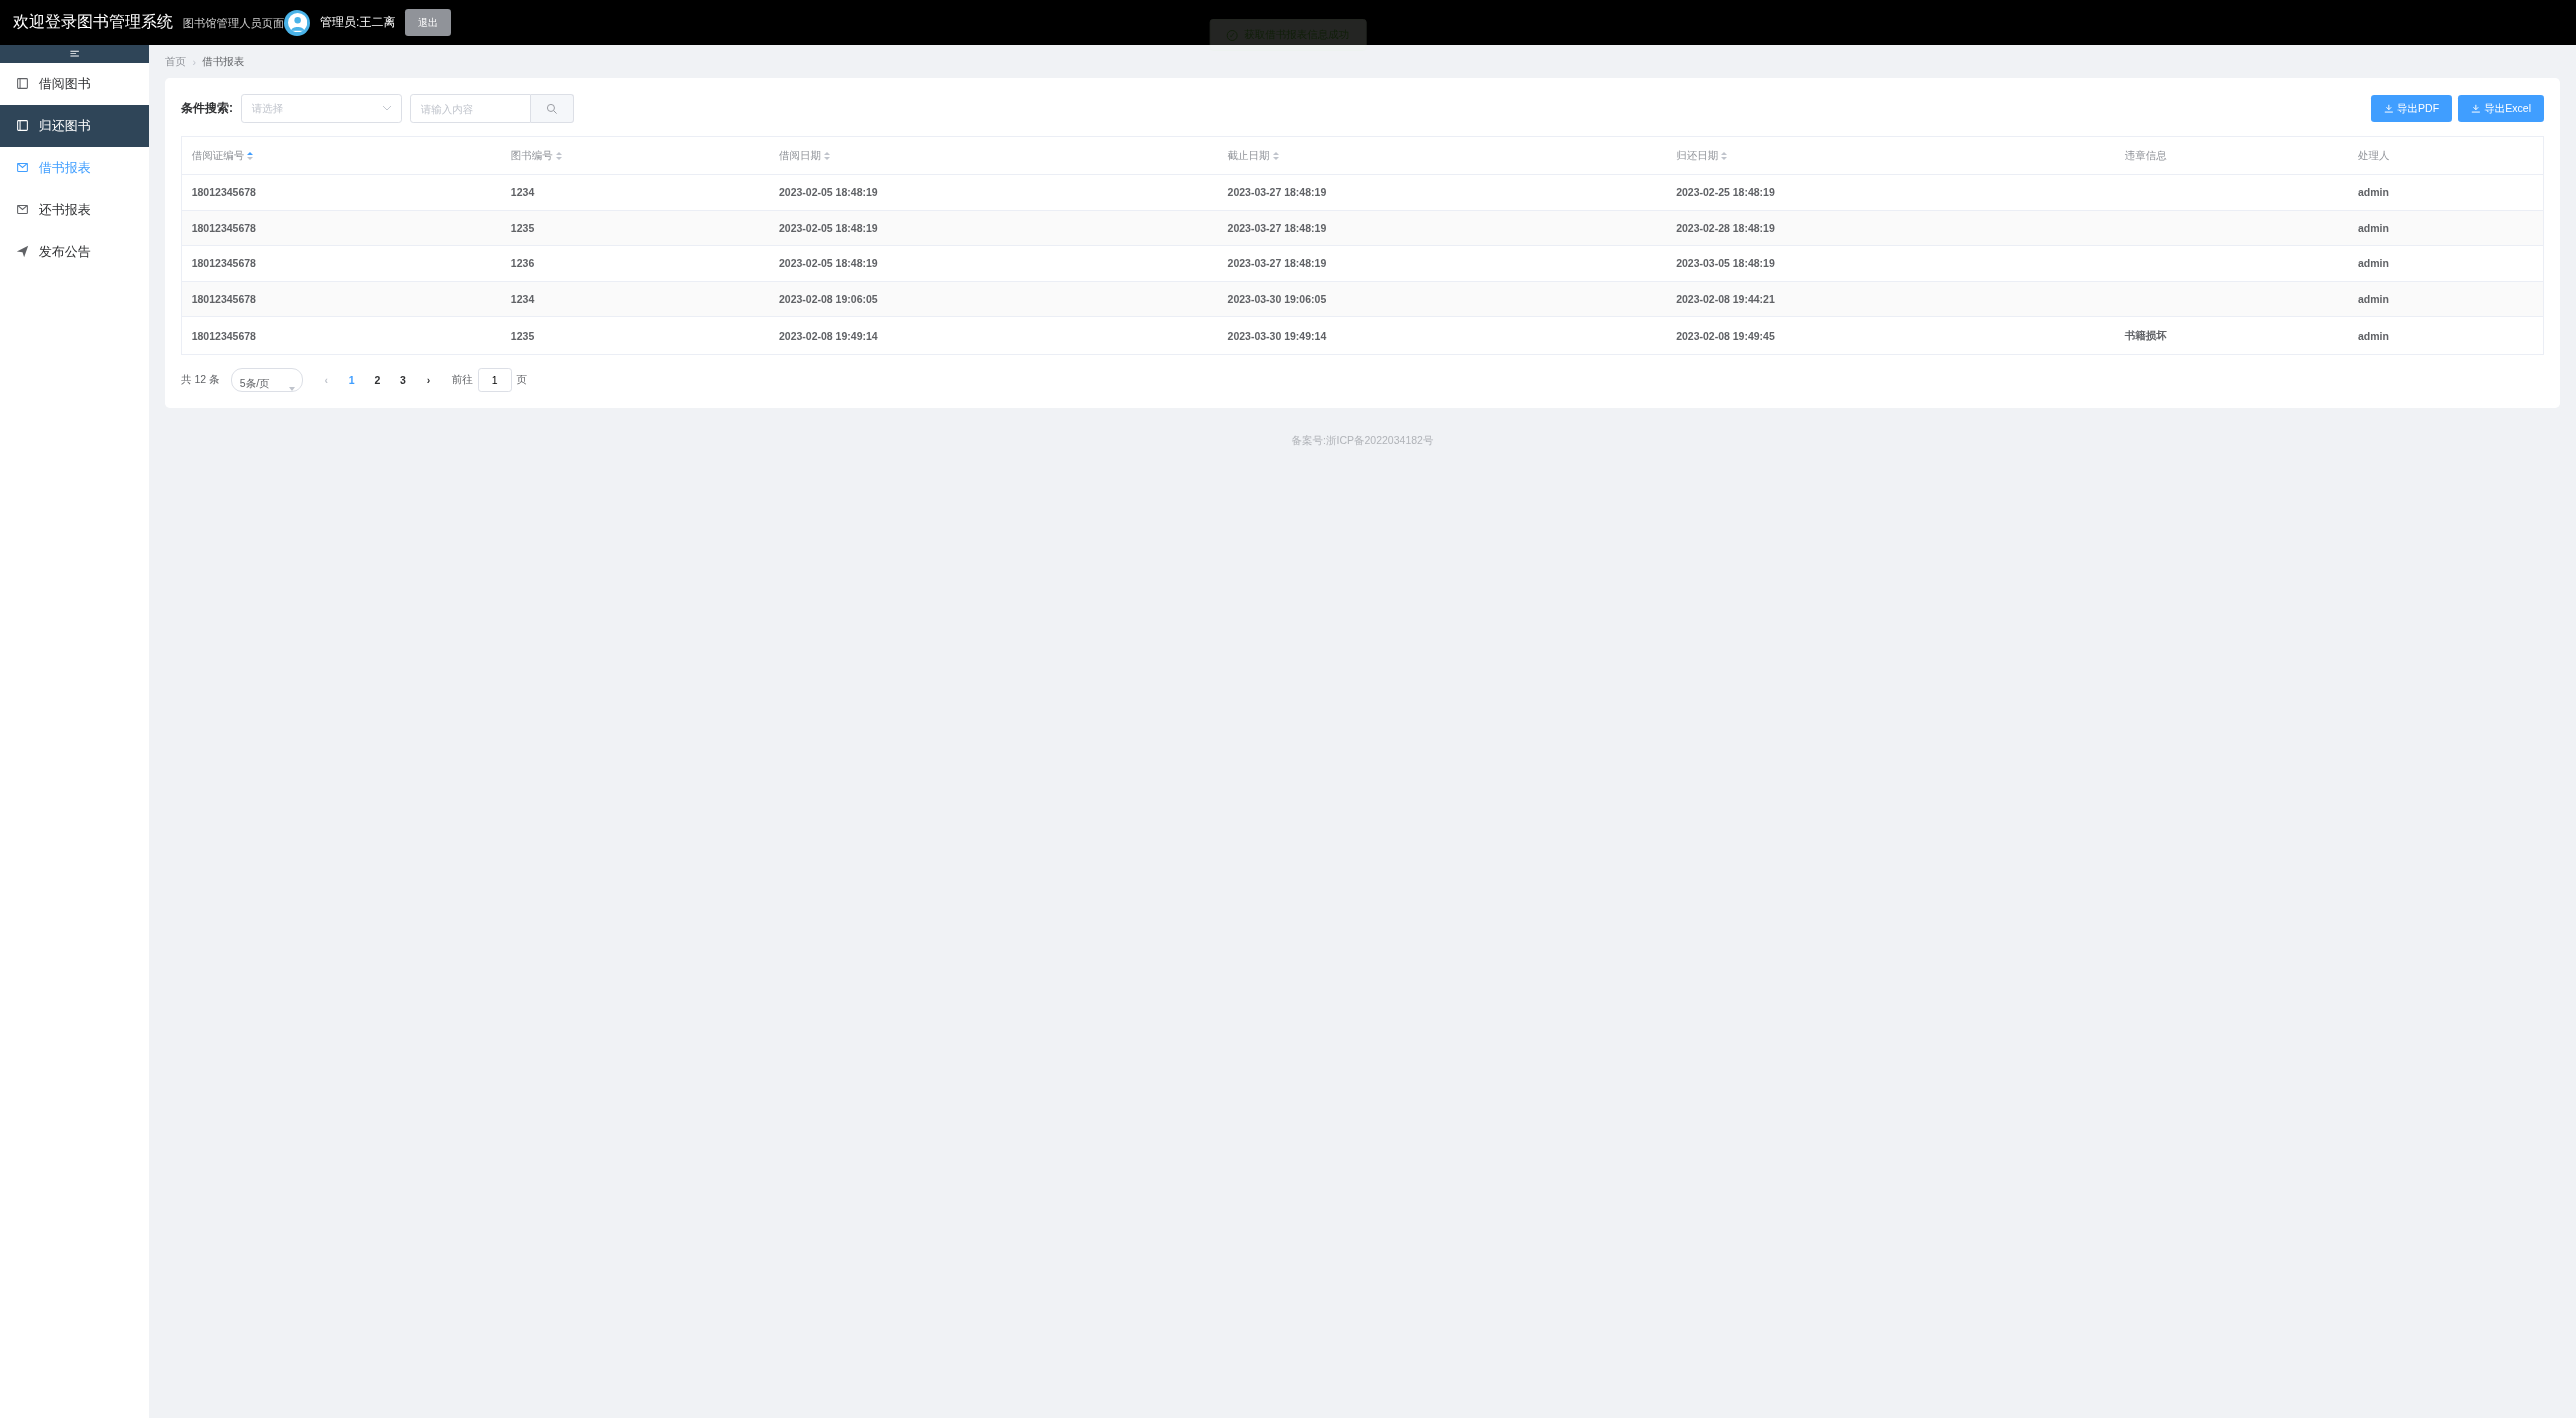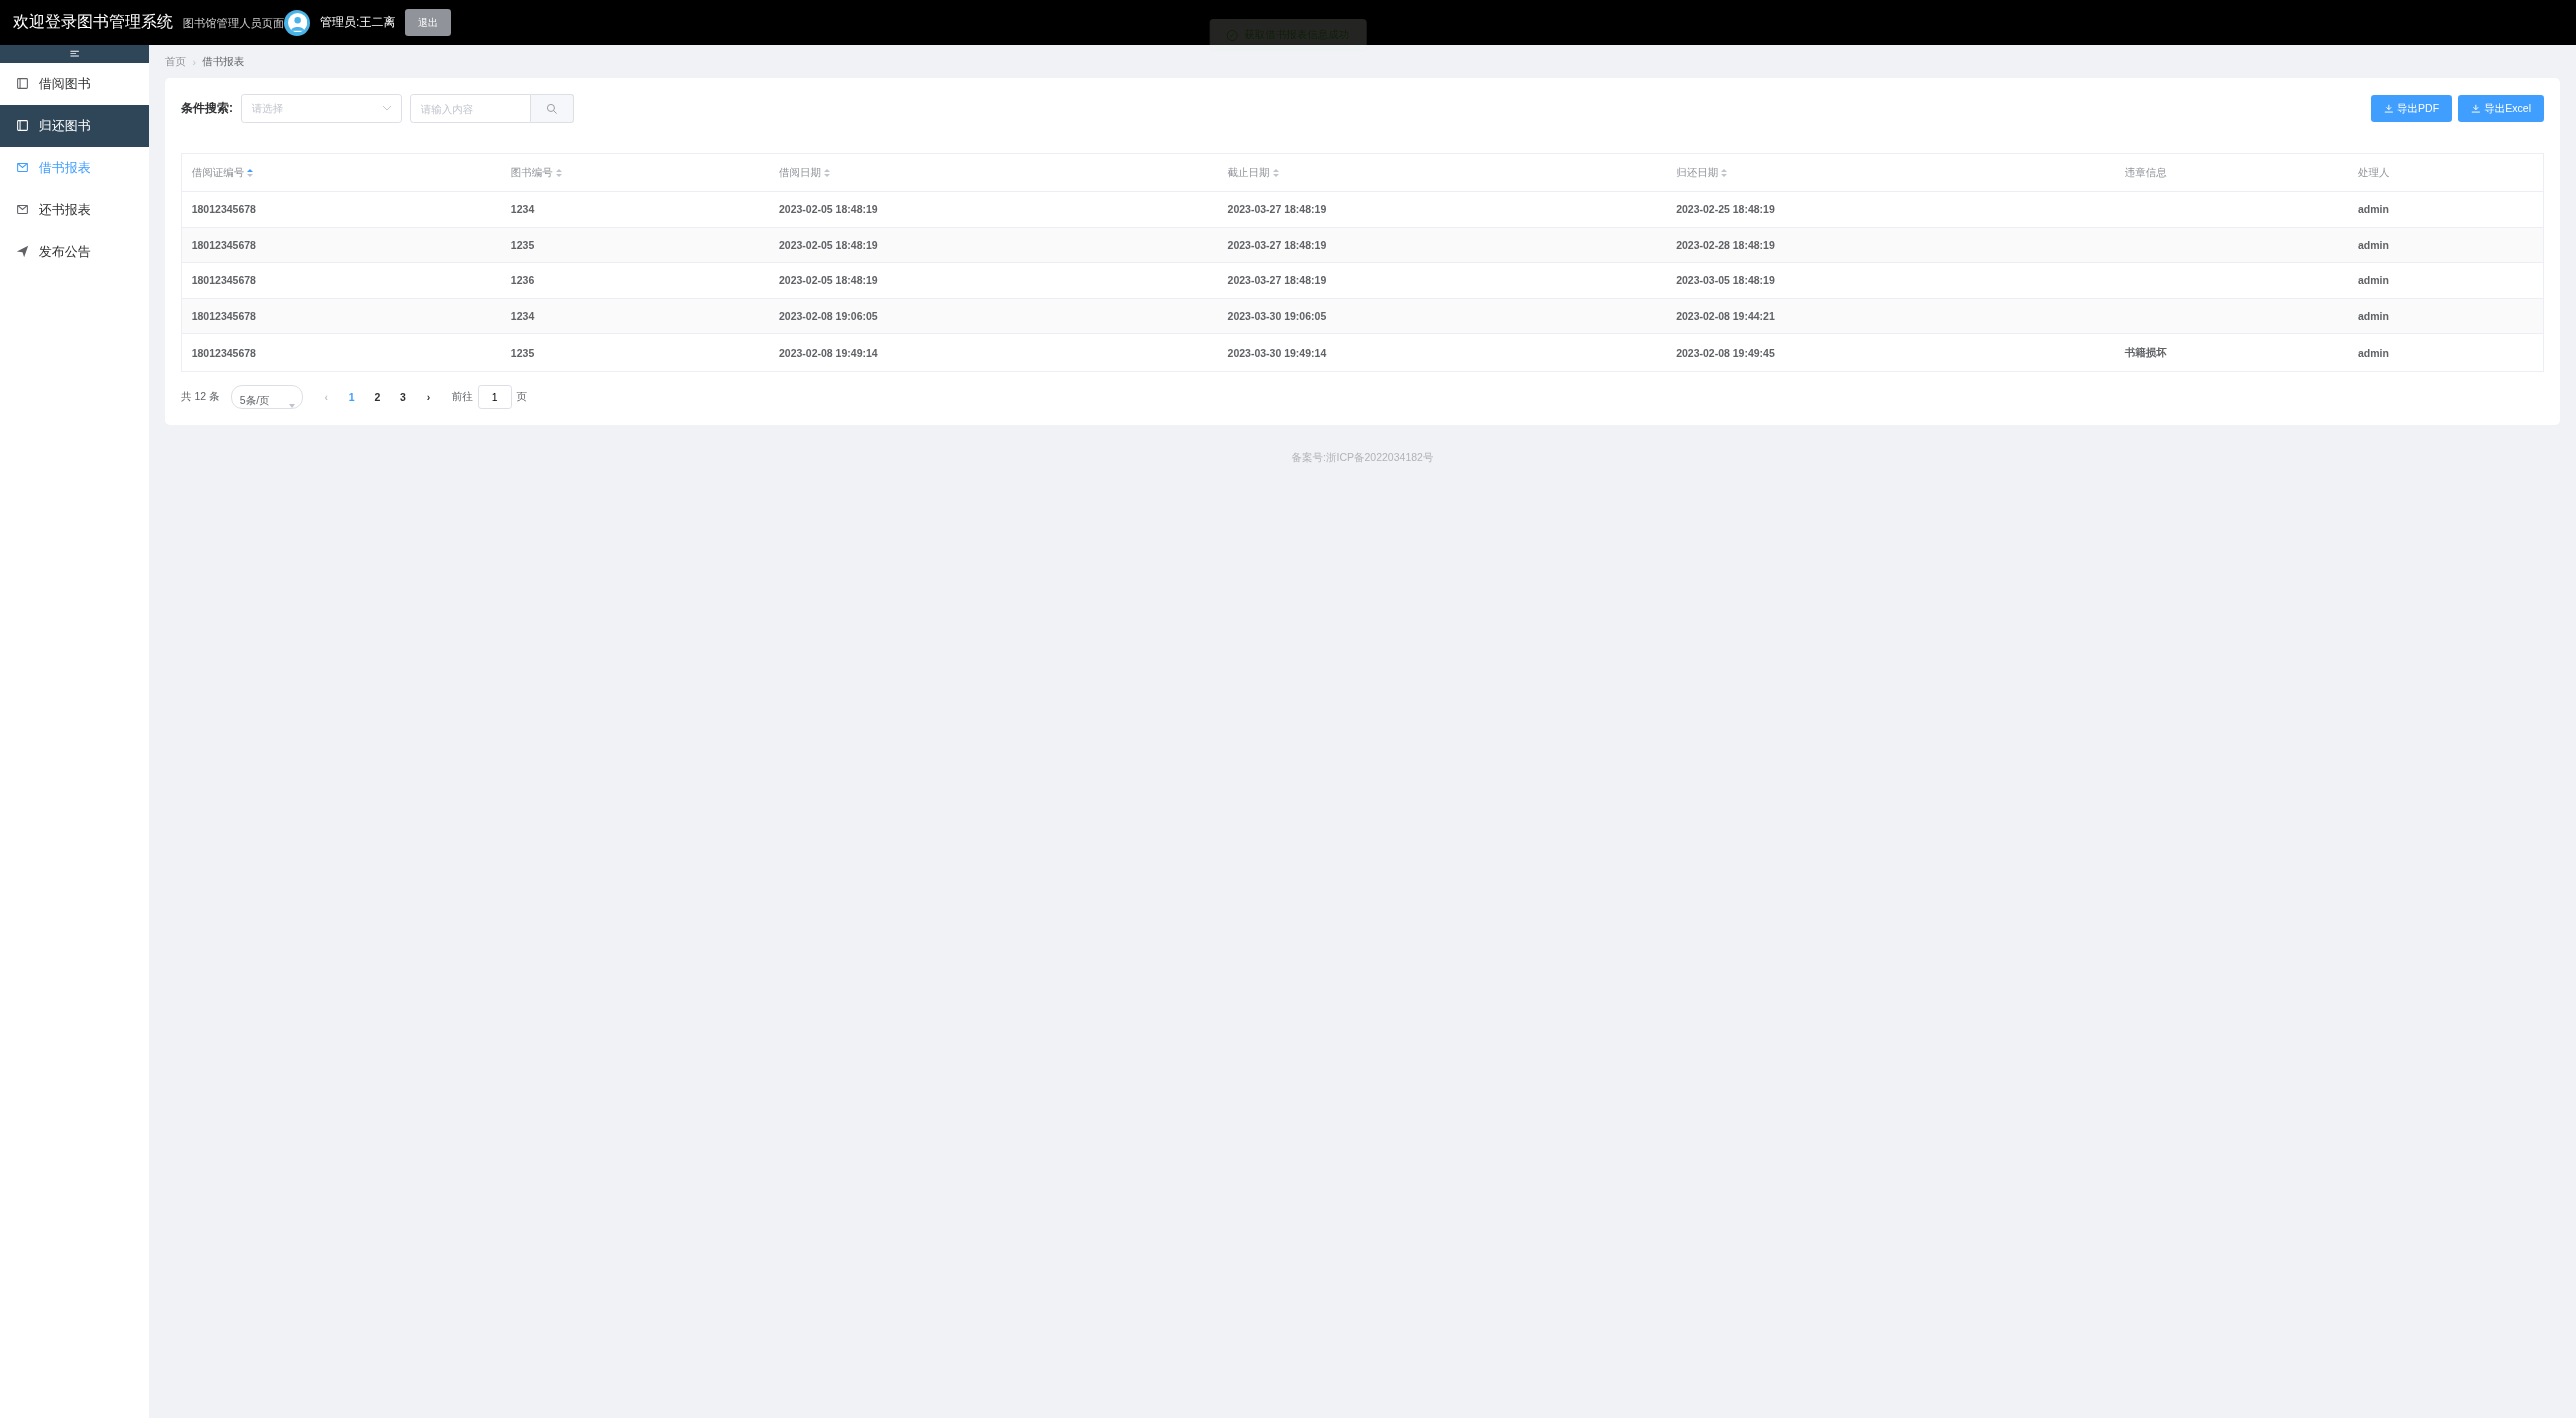--- a/index.html
+++ b/index.html
@@ -27,21 +27,21 @@
 .sidebar-item.active-text { color: #409eff; }
 .sidebar-item .icon { width: 13px; height: 13px; display: flex; align-items: center; justify-content: center; }
 
 .main { flex: 1; display: flex; flex-direction: column; overflow: auto; }
 .breadcrumb { padding: 9.7px 16px; font-size: 10.5px; color: #606266; display: flex; align-items: center; gap: 6.4px; }
 .breadcrumb .sep { color: #c0c4cc; }
 .breadcrumb a { color: #909399; text-decoration: none; }
 
 .card { background: #fff; border-radius: 4.8px; margin: 0 16px 16px 16px; padding: 16px; }
 
-.toolbar { display: flex; align-items: center; justify-content: space-between; margin-bottom: 30px; }
+.toolbar { display: flex; align-items: center; justify-content: space-between; margin-bottom: 13px; }
 .toolbar-left { display: flex; align-items: center; gap: 8px; }
 .toolbar-label { font-size: 12px; font-weight: 600; color: #303133; }
 .select, .input { height: 29px; border: 0.8px solid #dcdfe6; border-radius: 3.2px; padding: 0 9.7px; font-size: 10.5px; color: #606266; background: #fff; display: flex; align-items: center; }
 .select { width: 161px; justify-content: space-between; cursor: pointer; color: #c0c4cc; }
 .input { width: 121px; }
 .input input { border: none; outline: none; width: 100%; font-size: 10.5px; background: transparent; }
 .input input::placeholder { color: #c0c4cc; }
 .input-group { display: flex; }
 .input-group .input { border-radius: 3.2px 0 0 3.2px; }
 .search-btn { width: 43px; height: 29px; border: 0.8px solid #dcdfe6; border-left: none; background: #f5f7fa; border-radius: 0 3.2px 3.2px 0; display: flex; align-items: center; justify-content: center; cursor: pointer; color: #909399; }

